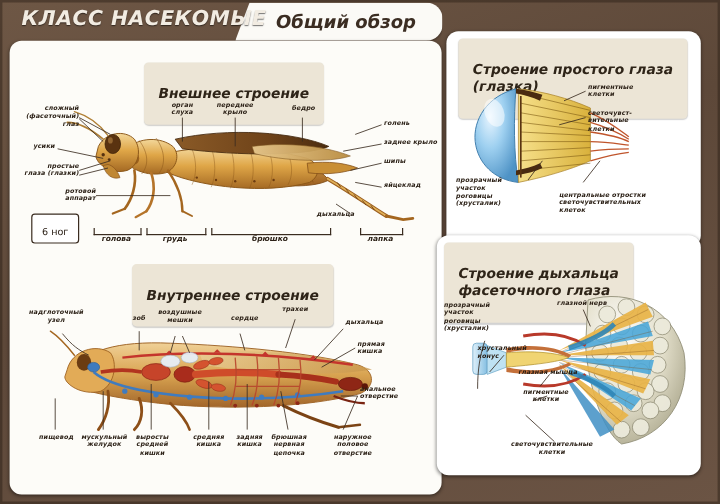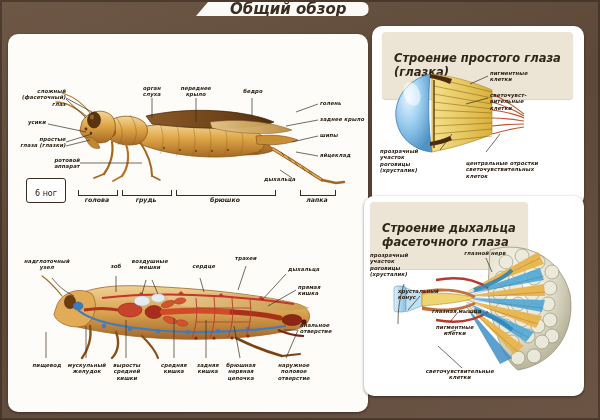--- a/index.html
+++ b/index.html
@@ -23,21 +23,21 @@
   #panel-left{left:8px;top:34px;width:360px;height:378px;}
   #panel-eye-simple{left:372px;top:26px;width:212px;height:180px;}
   #panel-eye-compound{left:364px;top:196px;width:220px;height:200px;}
 
   
   #header-band{position:absolute;left:0;top:0;width:600px;height:34px;}
   #main-title{position:absolute;left:18px;top:6px;
      font-size:17px;font-weight:bold;font-style:italic;color:#f2ece2;
      letter-spacing:.4px;white-space:nowrap;
      text-shadow:0 1px 1px rgba(0,0,0,.55);}
-  #subtitle-tab{position:absolute;left:196px;top:2px;height:14px;
+  #subtitle-tab{position:absolute;left:196px;top:2px;height:32px;
      background:#fbfaf6;border-radius:0 14px 14px 0;
      padding:0 22px 0 34px;display:flex;align-items:center;
      box-shadow:0 1px 2px rgba(0,0,0,.4);
      clip-path:polygon(12px 0,100% 0,100% 100%,0 100%);}
   #subtitle-tab span{font-size:15px;font-weight:bold;font-style:italic;
      color:#3b2d22;white-space:nowrap;}
 
   
   .plaque{position:absolute;background:#ece5d6;border-radius:4px;
      padding:19px 12px;box-shadow:0 1px 1px rgba(0,0,0,.18);}
@@ -83,24 +83,28 @@
 </style>
 </head>
 <body>
 
 <div id="poster">
 
   <div id="header-band">
     <div id="subtitle-tab">
       <span>Общий обзор</span>
     </div>
+    <div id="main-title">КЛАСС НАСЕКОМЫЕ</div>
   </div>
 
   <div id="panel-left" class="panel cream"></div>
 
+  <div class="plaque" id="plaque-external">
+    <span>Внешнее строение</span>
+  </div>
 
   <svg id="gh" viewBox="0 0 290 105">
     <defs>
       <linearGradient id="gbody" x1="0" y1="0" x2="0" y2="1">
         <stop offset="0%" stop-color="#f3d79a"></stop>
         <stop offset="45%" stop-color="#dfa647"></stop>
         <stop offset="100%" stop-color="#a56a24"></stop>
       </linearGradient>
       <linearGradient id="gwing" x1="0" y1="0" x2="1" y2="0">
         <stop offset="0%" stop-color="#8a5a27"></stop>
@@ -239,20 +243,23 @@
   <div class="brk" style="left:78px;top:190px;width:38px"></div>
   <div class="brk" style="left:122px;top:190px;width:48px"></div>
   <div class="brk" style="left:176px;top:190px;width:98px"></div>
   <div class="brk" style="left:300px;top:190px;width:34px"></div>
 
   <div class="brk-lab" style="left:72px;top:196px;width:50px">голова</div>
   <div class="brk-lab" style="left:122px;top:196px;width:48px">грудь</div>
   <div class="brk-lab" style="left:176px;top:196px;width:98px">брюшко</div>
   <div class="brk-lab" style="left:298px;top:196px;width:38px">лапка</div>
 
+  <div class="plaque" id="plaque-internal">
+    <span>Внутреннее строение</span>
+  </div>
 
   <svg id="ins" viewBox="0 0 300 92">
     <defs>
       <linearGradient id="ibody" x1="0" y1="0" x2="0" y2="1">
         <stop offset="0%" stop-color="#f0cf92"></stop>
         <stop offset="50%" stop-color="#d79f48"></stop>
         <stop offset="100%" stop-color="#9e5f20"></stop>
       </linearGradient>
       <linearGradient id="iwing" x1="0" y1="0" x2="1" y2="0">
         <stop offset="0%" stop-color="#e8cd96"></stop>

